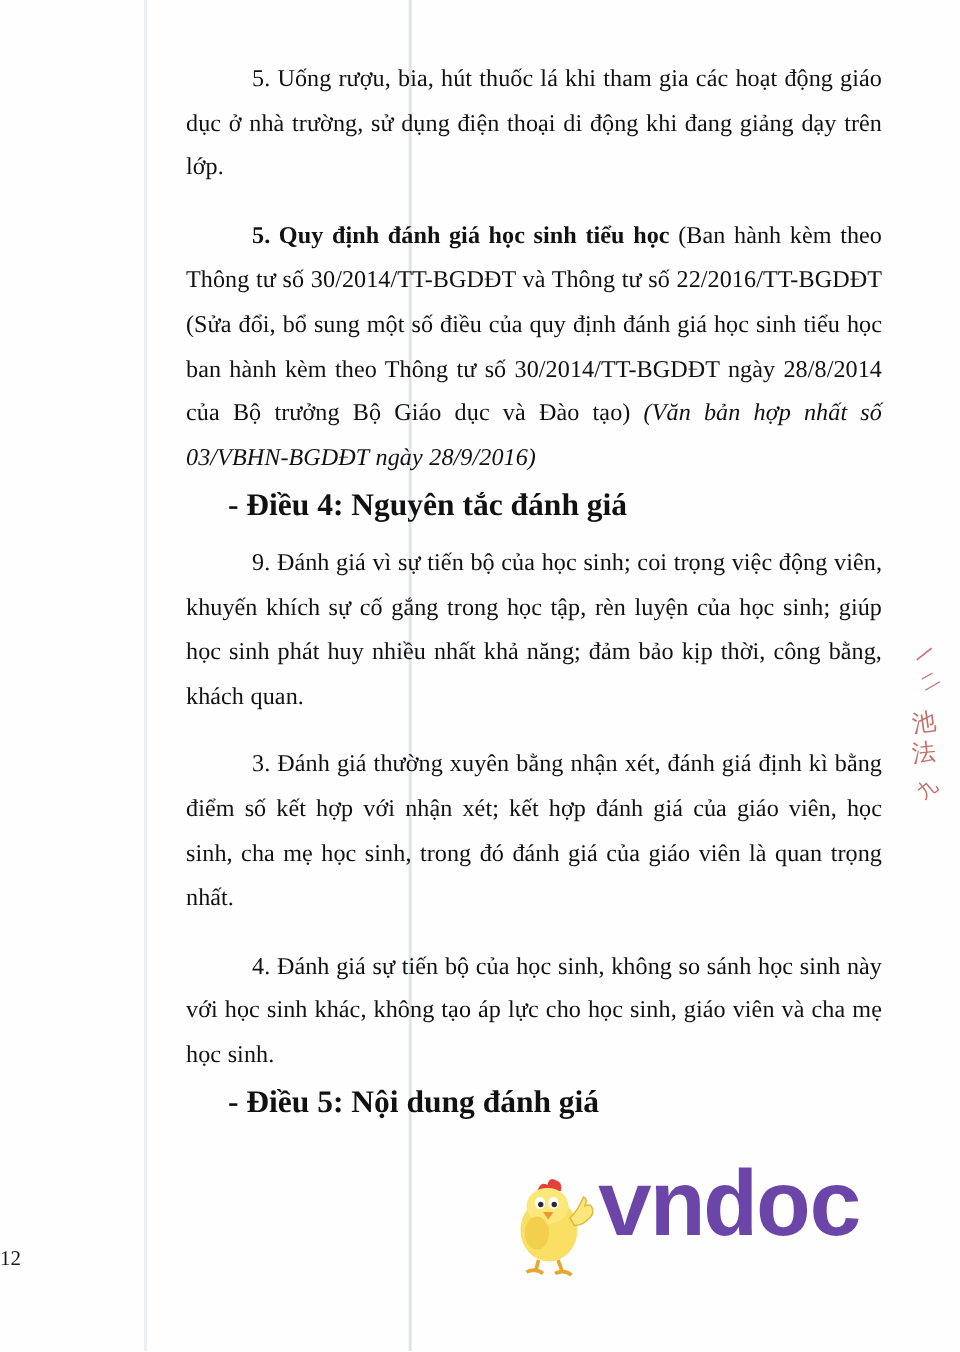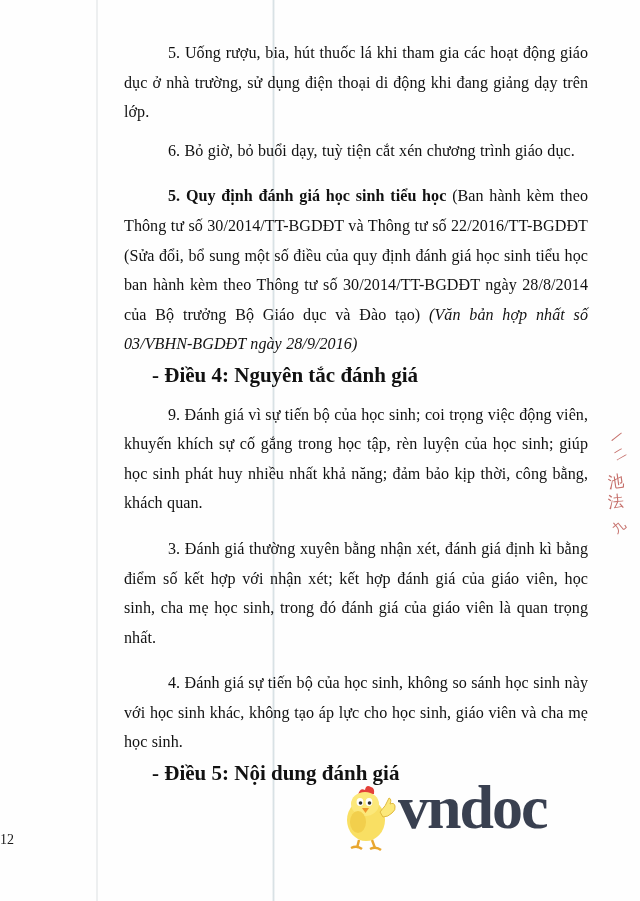--- a/index.html
+++ b/index.html
@@ -89,25 +89,25 @@
     left: 338px;
     top: 780px;
     width: 290px;
     height: 80px;
     pointer-events: none;
   }
   .wm-text {
     position: absolute;
     left: 60px;
     top: -4px;
-    font-family: Liberation Serif, serif;
+    font-family: Liberation Mono, monospace;
     font-size: 62px;
     font-weight: bold;
     letter-spacing: -2px;
-    color: #0f172a;
+    color: #4c1d95;
     opacity: 0.82;
     line-height: 1;
   }
   .chick {
     position: absolute;
     left: 0;
     top: 2px;
     width: 66px;
     height: 72px;
   }
@@ -141,21 +141,20 @@
 
 <div class="page">
 
   <div class="scan-seam2"></div>
   <div class="scan-seam"></div>
 
   <div class="content">
 
     <p class="para">5. Uống rượu, bia, hút thuốc lá khi tham gia các hoạt động giáo dục ở nhà trường, sử dụng điện thoại di động khi đang giảng dạy trên lớp.</p>
 
-    <p class="para gap-sm">6. Bỏ giờ, bỏ buổi dạy, tuỳ tiện cắt xén chương trình giáo dục.</p>
 
     <p class="para gap"><span class="heading-run">5. Quy định đánh giá học sinh tiểu học</span><span> (Ban hành kèm theo Thông tư số 30/2014/TT-BGDĐT và Thông tư số 22/2016/TT-BGDĐT (Sửa đổi, bổ sung một số điều của quy định đánh giá học sinh tiểu học ban hành kèm theo Thông tư số 30/2014/TT-BGDĐT ngày 28/8/2014 của Bộ trưởng Bộ Giáo dục và Đào tạo)</span><span class="italic-run"> (Văn bản hợp nhất số 03/VBHN-BGDĐT ngày 28/9/2016)</span></p>
 
     <p class="article-head gap-sm">- Điều 4:  Nguyên tắc đánh giá</p>
 
     <p class="para gap-sm">9. Đánh giá vì sự tiến bộ của học sinh; coi trọng việc động viên, khuyến khích sự cố gắng trong học tập, rèn luyện của học sinh; giúp học sinh phát huy nhiều nhất khả năng; đảm bảo kịp thời, công bằng, khách quan.</p>
 
 
     <p class="para gap">3. Đánh giá thường xuyên bằng nhận xét, đánh giá định kì bằng điểm số kết hợp với nhận xét; kết hợp đánh giá của giáo viên, học sinh, cha mẹ học sinh, trong đó đánh giá của giáo viên là quan trọng nhất.</p>
 

